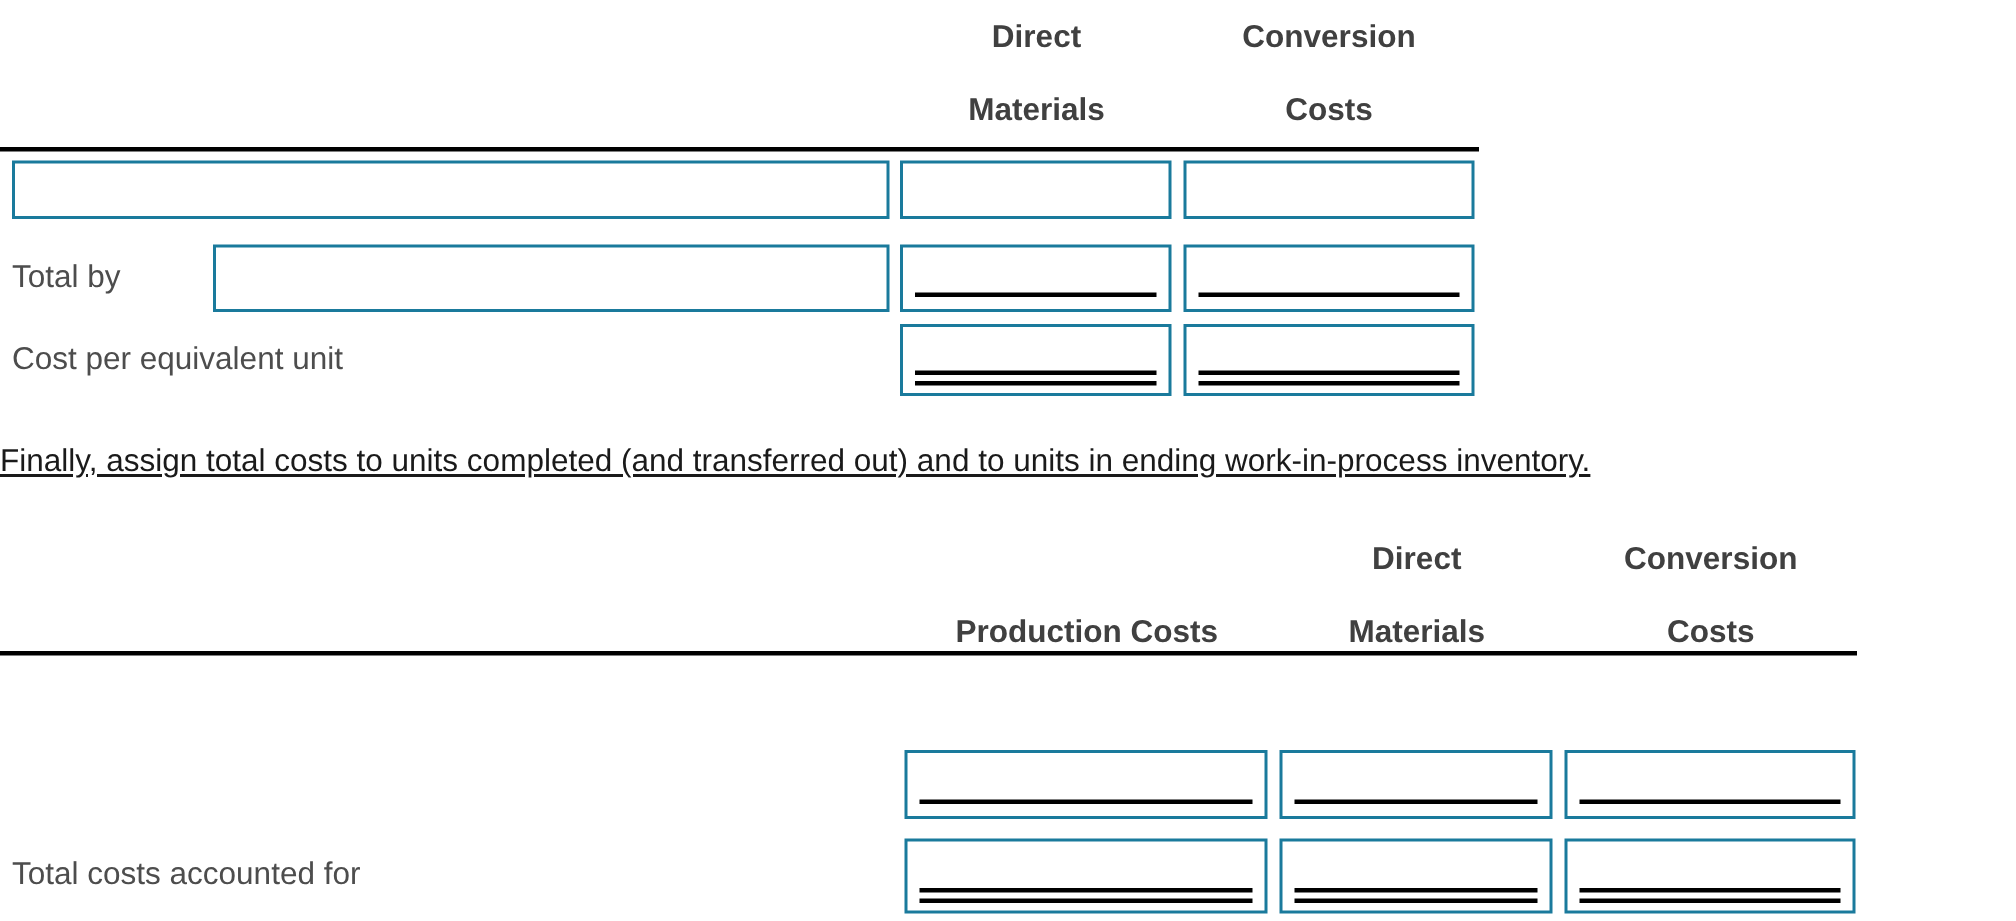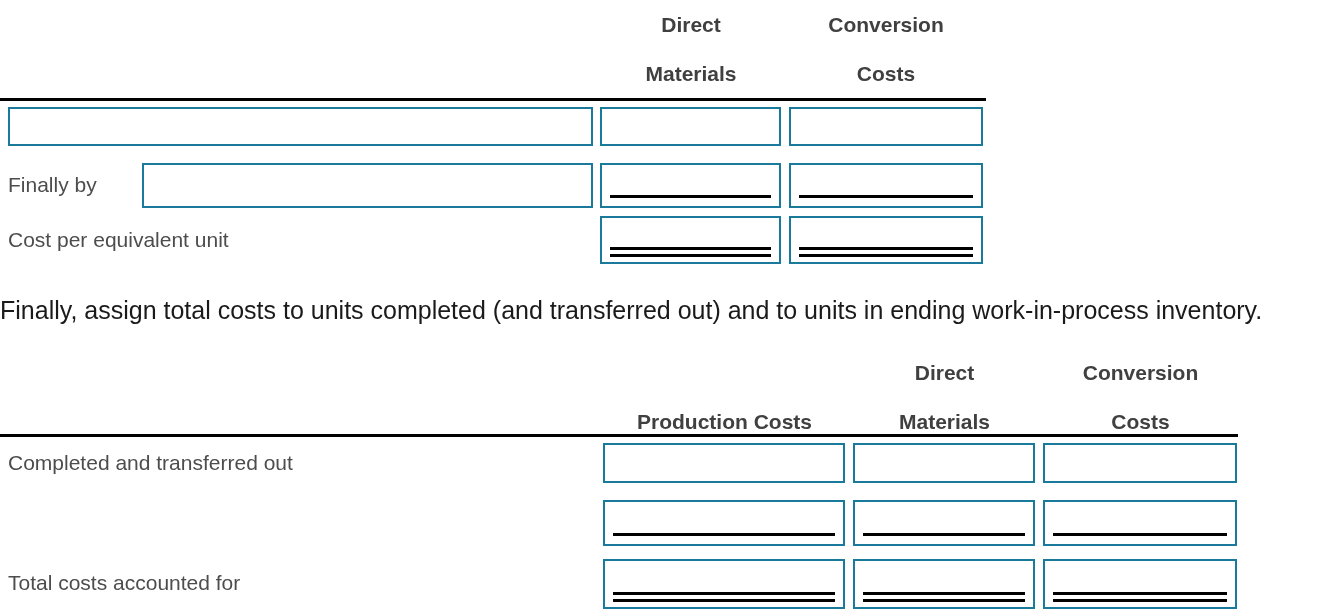--- a/index.html
+++ b/index.html
@@ -76,23 +76,24 @@
     height: 3px;
     background: #000000;
   }
   .inp .ul.single { bottom: 8px; }
   .inp .ul.d1 { bottom: 12px; }
   .inp .ul.d2 { bottom: 5px; }
 
   
   .para {
     position: absolute;
-    font-size: 25px;
+    font-size: 21px;
     color: #1a1a1a;
     white-space: nowrap;
+    text-decoration: underline;
   }
 </style>
 </head>
 <body>
 
 <div class="worksheet">
 
   <div class="cost-table" style="top:0; width:986px; height:268px;">
 
     <div class="head-row" style="top:0;">
@@ -107,21 +108,21 @@
 
     <div class="rule" style="top:98px; width:986px;"></div>
 
     <div class="row" style="top:107px; width:986px; height:39px;">
       <div class="inp" style="left:8px; top:0; width:585px; height:39px;"></div>
       <div class="inp" style="left:600px; top:0; width:181px; height:39px;"></div>
       <div class="inp" style="left:789px; top:0; width:194px; height:39px;"></div>
     </div>
 
     <div class="row" style="top:163px; width:986px; height:45px;">
-      <div class="row-label" style="left:8px; top:10px;">Finally by</div>
+      <div class="row-label" style="left:8px; top:10px;">Total by</div>
       <div class="inp" style="left:142px; top:0; width:451px; height:45px;"></div>
       <div class="inp" style="left:600px; top:0; width:181px; height:45px;">
         <div class="ul single"></div>
       </div>
       <div class="inp" style="left:789px; top:0; width:194px; height:45px;">
         <div class="ul single"></div>
       </div>
     </div>
 
     <div class="row" style="top:216px; width:986px; height:48px;">
@@ -147,26 +148,20 @@
     </div>
 
     <div class="head-row" style="position:absolute; top:49px; left:0; width:1238px;">
       <div class="head-cell" style="left:603px; width:243px;">Production Costs</div>
       <div class="head-cell" style="left:853px; width:183px;">Materials</div>
       <div class="head-cell" style="left:1043px; width:195px;">Costs</div>
     </div>
 
     <div class="rule" style="top:86px; width:1238px;"></div>
 
-    <div class="row" style="top:95px; width:1238px; height:40px;">
-      <div class="row-label" style="left:8px; top:8px;">Completed and transferred out</div>
-      <div class="inp" style="left:603px; top:0; width:242px; height:40px;"></div>
-      <div class="inp" style="left:853px; top:0; width:182px; height:40px;"></div>
-      <div class="inp" style="left:1043px; top:0; width:194px; height:40px;"></div>
-    </div>
 
     <div class="row" style="top:152px; width:1238px; height:46px;">
       <div class="inp" style="left:603px; top:0; width:242px; height:46px;">
         <div class="ul single"></div>
       </div>
       <div class="inp" style="left:853px; top:0; width:182px; height:46px;">
         <div class="ul single"></div>
       </div>
       <div class="inp" style="left:1043px; top:0; width:194px; height:46px;">
         <div class="ul single"></div>

